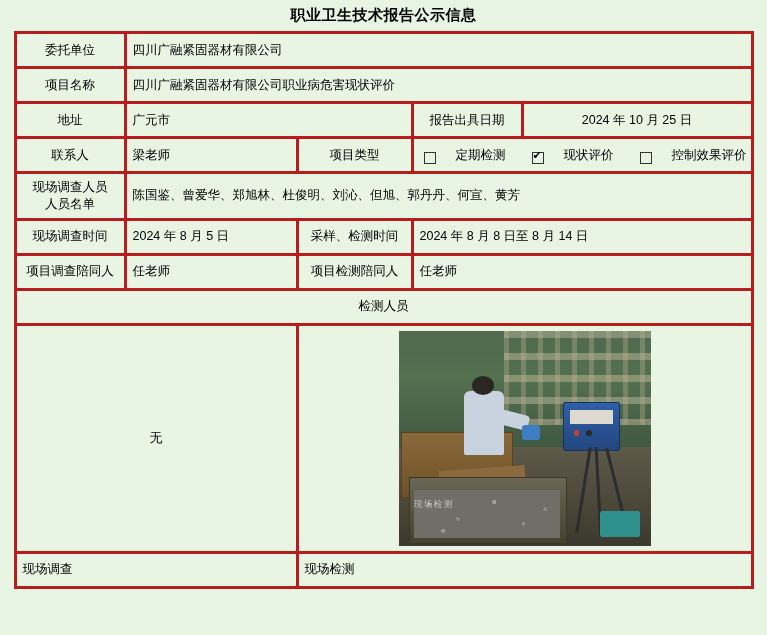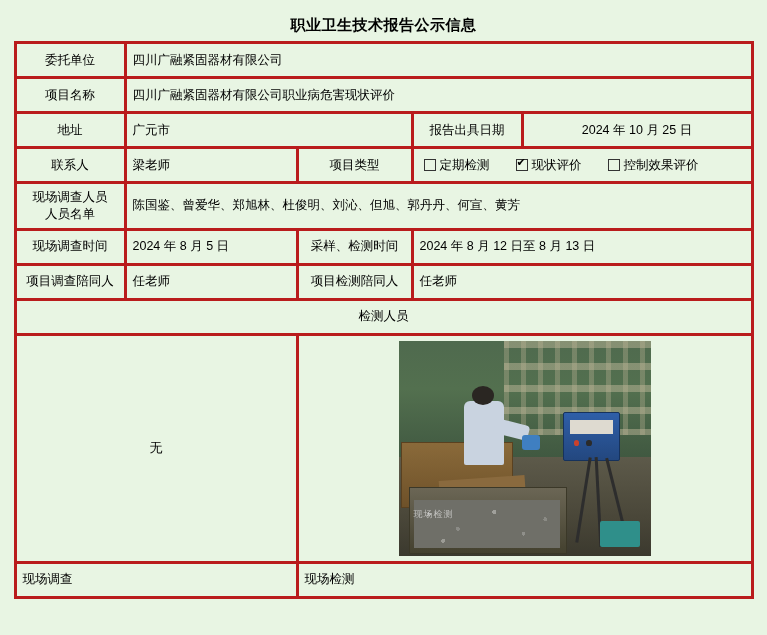--- a/index.html
+++ b/index.html
@@ -18,21 +18,21 @@
     width: 767px;
     height: 635px;
     position: relative;
     background: #e8f5e3;
     box-sizing: border-box;
   }
   .doc-title {
     text-align: center;
     font-size: 15px;
     font-weight: bold;
-    padding-top: 16px;
+    padding-top: 6px;
     padding-bottom: 6px;
     letter-spacing: 0.5px;
   }
   table.report {
     border-collapse: collapse;
     width: 737px;
     margin: 0 auto;
     table-layout: fixed;
   }
   table.report td {
@@ -58,22 +58,22 @@
     line-height: 1.35;
   }
   .checkline {
     display: flex;
     align-items: center;
     gap: 26px;
     padding-left: 4px;
   }
   .chk {
     display: inline-flex;
-    align-items: center;
-    gap: 4px;
+    align-items: flex-end;
+    gap: 20px;
     white-space: nowrap;
   }
   .box {
     display: inline-block;
     width: 10px;
     height: 10px;
     border: 1px solid #333;
     background: #e8f5e3;
     position: relative;
     vertical-align: -1px;
@@ -307,21 +307,21 @@
         <td class="label label-two-line">
           <div>现场调查人员</div>
           <div>人员名单</div>
         </td>
         <td class="value" colspan="4">陈国鉴、曾爱华、郑旭林、杜俊明、刘沁、但旭、郭丹丹、何宣、黄芳</td>
       </tr>
       <tr>
         <td class="label">现场调查时间</td>
         <td class="value">2024 年 8 月 5 日</td>
         <td class="label">采样、检测时间</td>
-        <td class="value" colspan="2">2024 年 8 月 12 日至 8 月 13 日</td>
+        <td class="value" colspan="2">2024 年 8 月 8 日至 8 月 14 日</td>
       </tr>
       <tr>
         <td class="label">项目调查陪同人</td>
         <td class="value">任老师</td>
         <td class="label">项目检测陪同人</td>
         <td class="value" colspan="2">任老师</td>
       </tr>
       <tr>
         <td class="media-header" colspan="5">检测人员</td>
       </tr>

